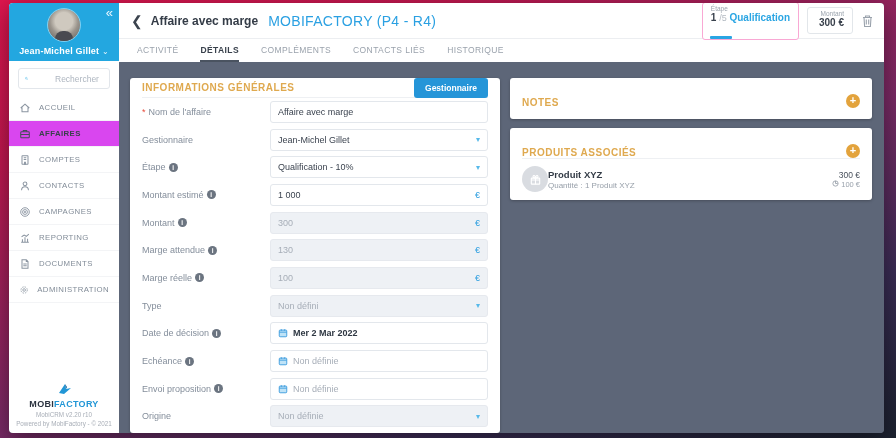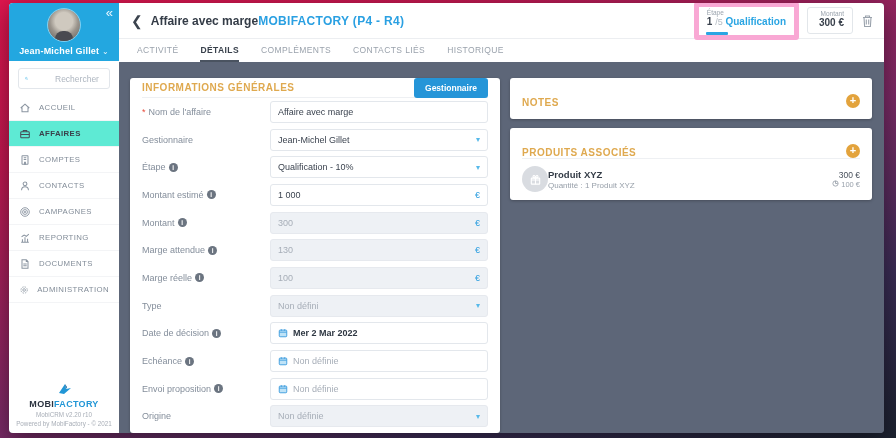--- a/index.html
+++ b/index.html
@@ -24,37 +24,37 @@
   .avatar:after { content:""; position:absolute; left:7px; right:7px; bottom:-2px; height:12px; background:#4a4a50; border-radius:8px 8px 0 0; }
   .user-name { color:#fff; font-size:9px; font-weight:bold; margin-top:4px; letter-spacing:.2px; }
   .user-name .chev { font-weight:normal; font-size:8px; opacity:.9; }
   .search-wrap { padding:7px 9px 6px 9px; background:#fff; }
   .search-box { display:flex; align-items:center; gap:5px; border:1px solid #e2e6eb; border-radius:3px; height:21px; padding:0 6px; }
   .search-box input { border:0; outline:0; width:70px; font-size:8.5px; color:#5a6470; font-family:Liberation Sans, sans-serif;padding-left:22px; }
   .search-box input::placeholder { color:#aeb6c0; }
   .menu { flex:0 0 auto; }
   .menu-item { display:flex; align-items:center; gap:8px; height:26px; padding:0 10px; border-bottom:1px solid #f3f4f6; cursor:pointer; }
   .menu-item .mi-label { font-size:7.8px; letter-spacing:.4px; color:#828c98; }
-  .menu-item.active { background:#5eead4; }
+  .menu-item.active { background:#d946ef; }
   .menu-item.active .mi-label { color:#39404b; font-weight:bold; }
   .menu-item svg { stroke:#8b95a1; }
   .menu-item.active svg { stroke:#454d58; }
   .side-foot { margin-top:auto; text-align:center; padding-bottom:6px; }
   .brand { font-size:9px; font-weight:bold; letter-spacing:.3px; }
   .brand .mobi { color:#2b3340; }
   .brand .factory { color:#2196d6; }
   .foot-line { font-size:6.3px; color:#a8aeb7; margin-top:2px; }
   
   .main { position:absolute; left:110px; top:0; right:0; bottom:0; display:flex; flex-direction:column; }
   .topbar { background:#fff; height:35px; display:flex; align-items:center; padding:0 10px 0 12px; flex:0 0 auto; }
   .back { font-size:14px; color:#3b434e; cursor:pointer; margin-right:8px; line-height:1; }
   .page-title { font-size:12px; font-weight:bold; color:#343c47; }
-  .account-link { font-size:12px; font-weight:bold; color:#2aa0e2; letter-spacing:.3px; cursor:pointer; }
+  .account-link { font-size:14px; font-weight:normal; color:#2aa0e2; margin-left:10px; letter-spacing:.3px; cursor:pointer; }
   .top-right { margin-left:auto; display:flex; align-items:center; gap:8px; }
-  .stage-card { position:relative; background:#fff; border:5px solid #f9a8d4; border-radius:3px; height:38px; padding:2px 8px 3px 8px; min-width:96px; overflow:hidden; }
+  .stage-card { position:relative; background:#fff; border:1px solid #f9a8d4; border-radius:3px; height:38px; padding:2px 8px 3px 8px; min-width:96px; overflow:hidden; }
   .stage-label { font-size:6.5px; color:#9aa3ad; }
   .stage-val { font-size:10px; margin-top:0px; white-space:nowrap; }
   .stage-val .cur { font-weight:bold; color:#39414c; }
   .stage-val .tot { color:#b3bac2; font-size:9px; }
   .stage-val .name { color:#2aa5e3; font-weight:bold; }
   .stage-bar { position:absolute; left:7px; bottom:0; width:22px; height:3px; background:#2aa5e3; border-radius:1px; }
   .amount-card { background:#fff; border:1px solid #e2e6ea; border-radius:3px; height:27px; padding:2px 8px 3px 8px; text-align:right; min-width:46px; }
   .amount-label { font-size:6.5px; color:#9aa3ad; }
   .amount-val { font-size:10px; font-weight:bold; color:#39414c; }
   .trash { cursor:pointer; display:flex; align-items:center; }

